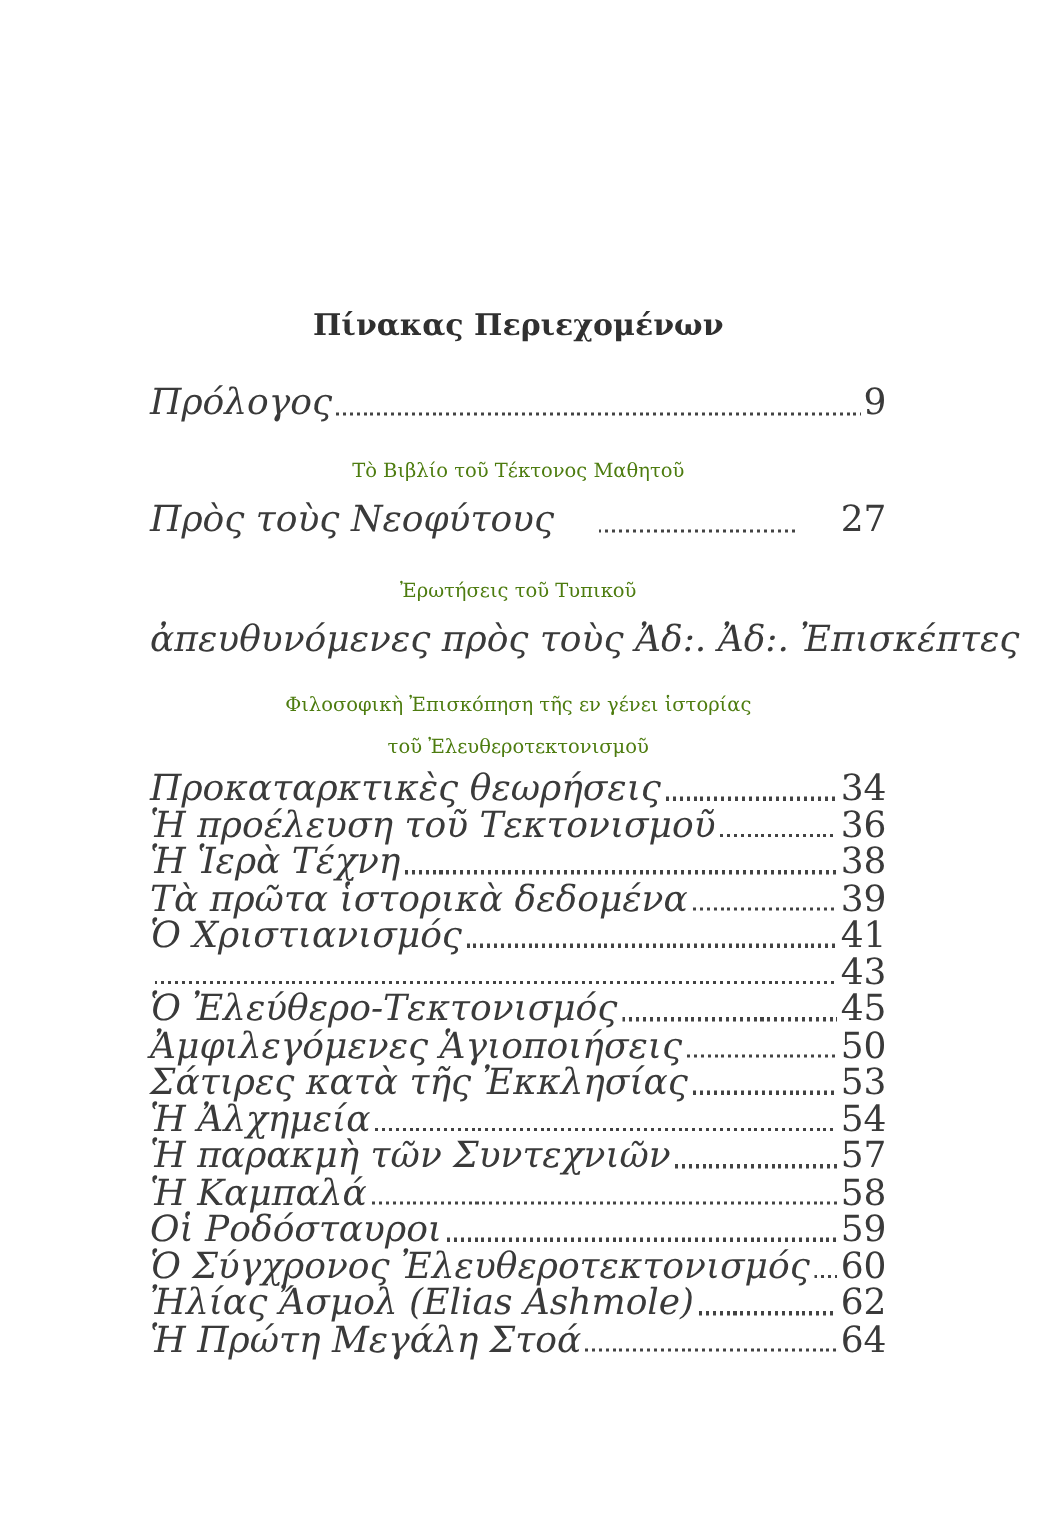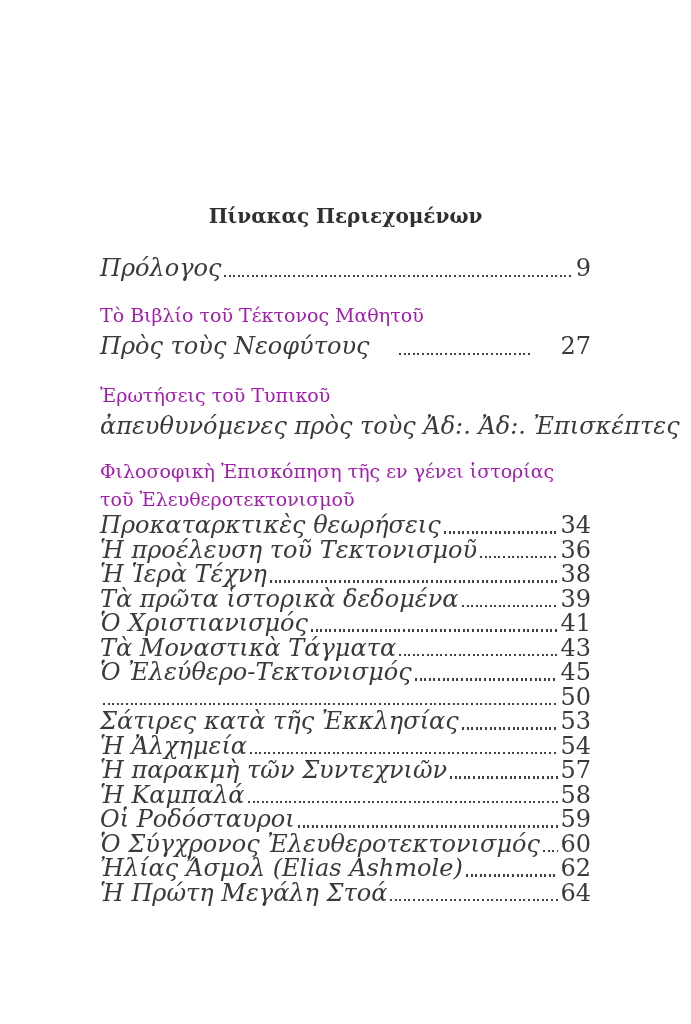--- a/index.html
+++ b/index.html
@@ -24,24 +24,24 @@
   }
   .doc-title {
     text-align: center;
     font-weight: bold;
     font-size: 20px;
     line-height: 26px;
     color: #303030;
     margin: 0;
   }
   .section-heading {
-    text-align: left;
-    font-size: 19px;
+    text-align: center;
+    font-size: 13px;
     line-height: 28px;
-    color: #a21caf;
+    color: #4d7c0f;
   }
   .toc-row {
     display: flex;
     align-items: baseline;
     font-size: 24px;
     height: 25px;
     line-height: 25px;
   }
   .toc-entries .toc-row {
     height: 24.5px;
@@ -132,30 +132,30 @@
           <span class="entry-title">Τὰ πρῶτα ἱστορικὰ δεδομένα</span>
           <span class="dot-leader"></span>
           <span class="page-num">39</span>
         </div>
         <div class="toc-row">
           <span class="entry-title">Ὁ Χριστιανισμός</span>
           <span class="dot-leader"></span>
           <span class="page-num">41</span>
         </div>
         <div class="toc-row">
-          <span class="entry-title">Τὰ Μοναστικὰ Τάγματα</span>
           <span class="dot-leader"></span>
           <span class="page-num">43</span>
         </div>
         <div class="toc-row">
           <span class="entry-title">Ὁ Ἐλεύθερο-Τεκτονισμός</span>
           <span class="dot-leader"></span>
           <span class="page-num">45</span>
         </div>
         <div class="toc-row">
+          <span class="entry-title">Ἀμφιλεγόμενες Ἁγιοποιήσεις</span>
           <span class="dot-leader"></span>
           <span class="page-num">50</span>
         </div>
         <div class="toc-row">
           <span class="entry-title">Σάτιρες κατὰ τῆς Ἐκκλησίας</span>
           <span class="dot-leader"></span>
           <span class="page-num">53</span>
         </div>
         <div class="toc-row">
           <span class="entry-title">Ἡ Ἀλχημεία</span>

